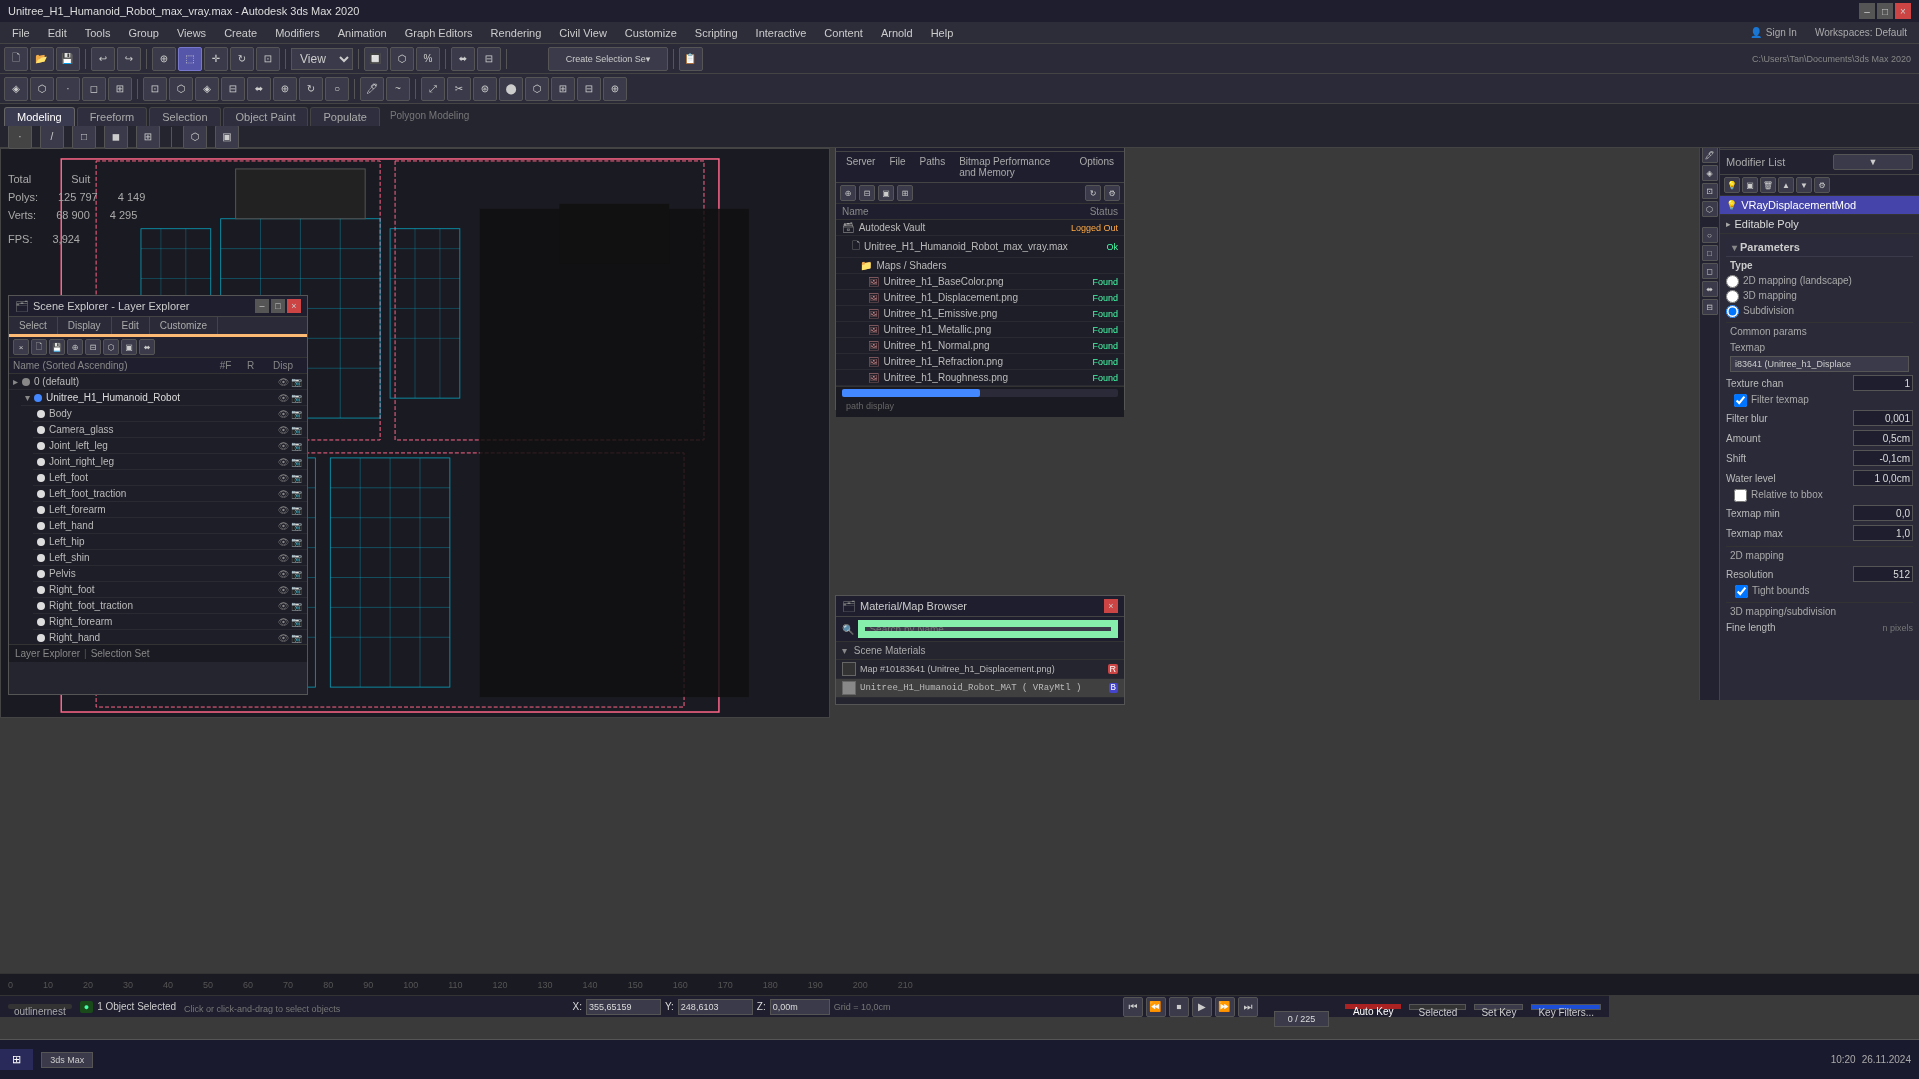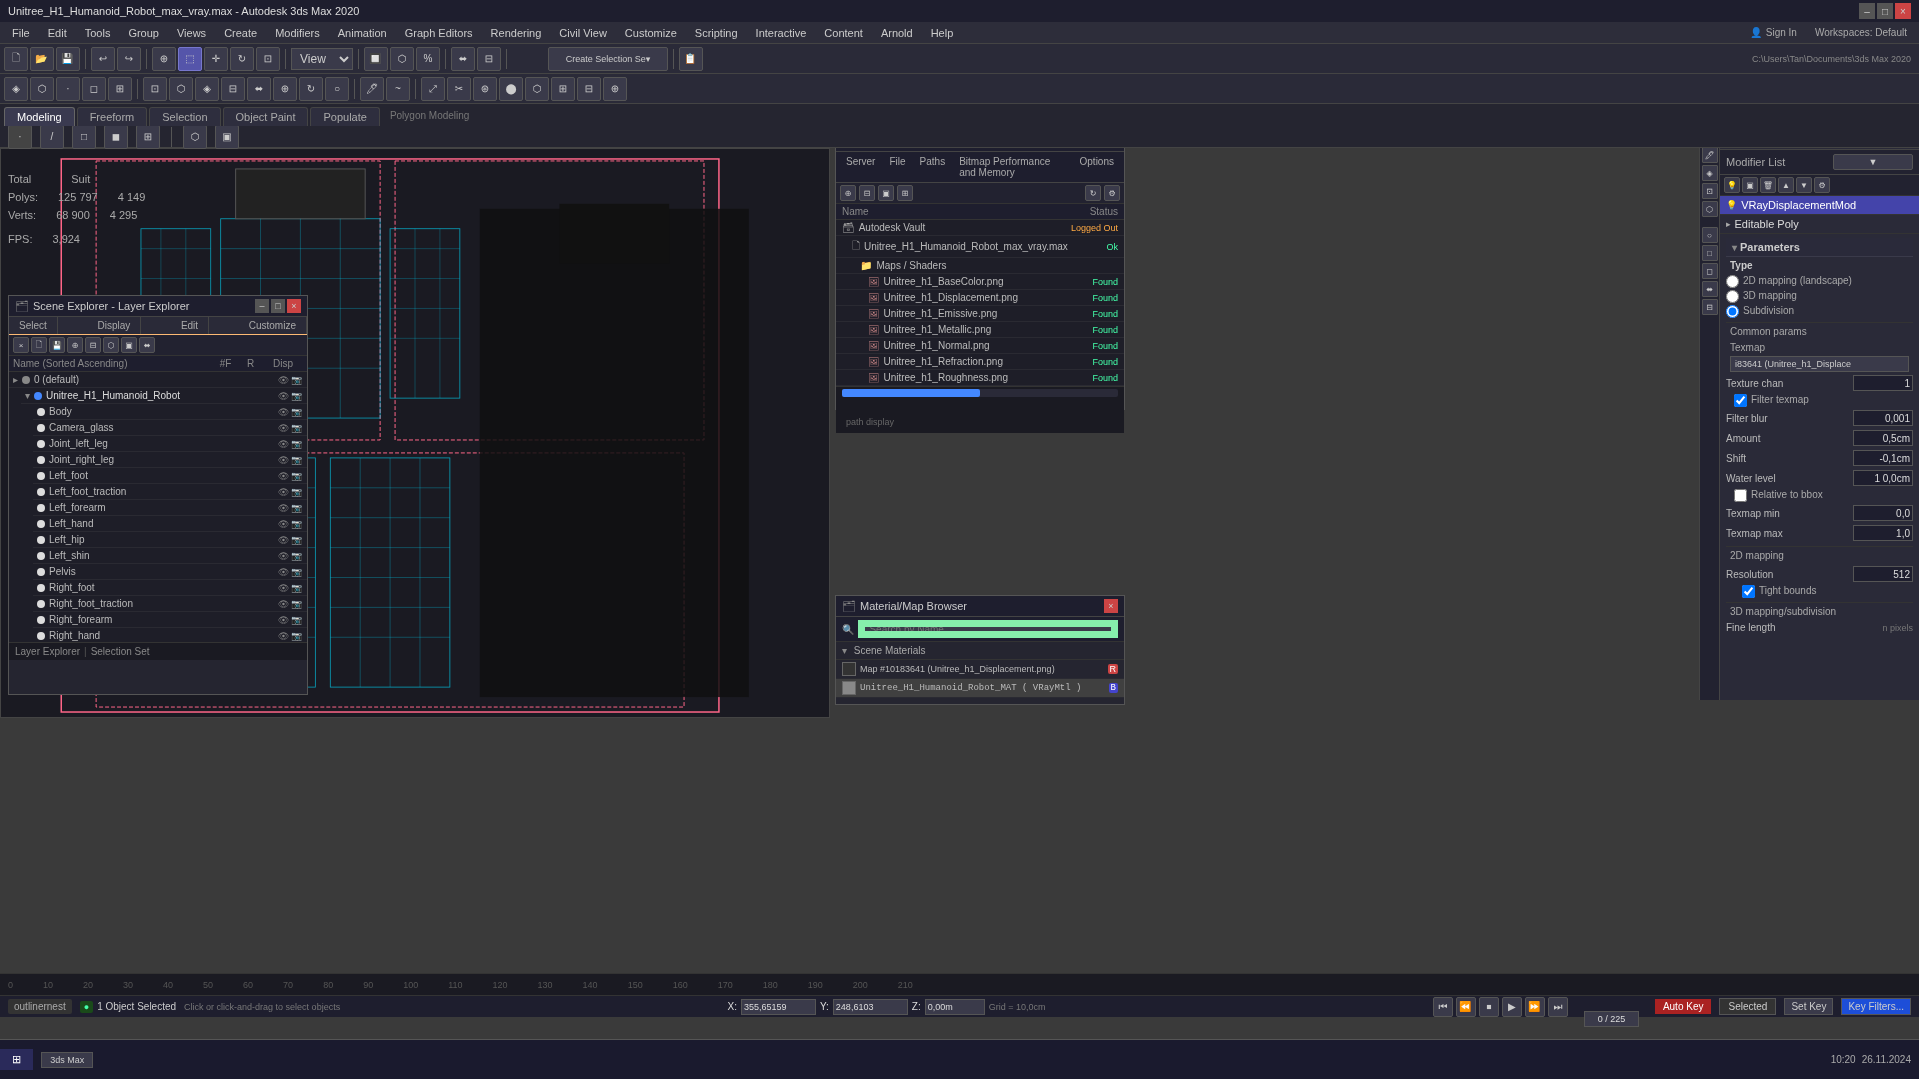--- a/index.html
+++ b/index.html
@@ -322,22 +322,21 @@
       font-size: 9px;
       cursor: pointer;
       display: flex;
       align-items: center;
       justify-content: center;
     }
     .panel-btn.close-btn { background: #c44; }
     .scene-explorer-tabs {
       display: flex;
       background: #2a2a38;
-      border-bottom: 1px solid #fdba74;
-      justify-content: space-between;
+      border-bottom: 3px solid #fdba74;
     }
     .se-tab {
       padding: 3px 10px;
       font-size: 10px;
       color: #aaa;
       cursor: pointer;
       border-right: 1px solid #444;
     }
     .se-toolbar {
       display: flex;
@@ -569,25 +568,24 @@
       align-items: center;
       justify-content: center;
       border-radius: 1px;
     }
 
     
     .statusbar {
       position: absolute;
       bottom: 62px;
       left: 0;
-      width: 1919px;
+      width: 1609px;
       height: 22px;
       background: #1e1e2e;
       display: flex;
-      align-items: center;
       padding: 8px 8px;
       gap: 8px;
       border-top: 1px solid #333;
     }
 
     
     .mod-icons {
       display: flex;
       align-items: center;
       gap: 2px;
@@ -1093,21 +1091,21 @@
     <div class="at-item" style="padding-left:32px">
       <span style="margin-right:4px;color:#c88;font-size:9px">🖼</span>
       <span class="at-item-name">Unitree_h1_Roughness.png</span>
       <span class="at-item-status">Found</span>
     </div>
   </div>
   <div class="at-path-bar">
     <div style="background:#2a2a38;height:8px;border-radius:2px;margin-bottom:2px">
         <div style="background:#4488ff;width:50%;height:100%;border-radius:2px"></div>
       </div>
-    <div style="background:#1a1a22;height:16px;margin-top:18px;padding:2px 4px;font-size:9px;color:#666">path display</div>
+    <div style="background:#1a1a22;height:16px;margin-top:2px;padding:2px 4px;font-size:9px;color:#666">path display</div>
   </div>
 </div>
 
 <div class="material-browser">
   <div class="panel-titlebar">
     <span style="font-size:11px;color:#888">🗂</span>
     <span style="flex:1;margin-left:4px">Material/Map Browser</span>
     <div class="panel-titlebar-btns">
       <button class="panel-btn close-btn">×</button>
     </div>
@@ -1213,21 +1211,21 @@
     </div>
     <div class="param-row">
       <span>Texmap max</span>
       <input class="param-input" type="text" value="1,0" style="">
     </div>
     <div style="padding:3px 4px;font-size:10px;color:#aaa;border-top:1px solid #333;margin-top:3px">2D mapping</div>
     <div class="param-row">
       <span>Resolution</span>
       <input class="param-input" type="text" value="512" style="">
     </div>
-    <div class="radio-row" style="margin-left:16px">
+    <div class="radio-row" style="margin-left:9px">
       <input type="checkbox" checked="" style="">
       <span>Tight bounds</span>
     </div>
     <div style="padding:3px 4px;font-size:10px;color:#aaa;border-top:1px solid #333;margin-top:3px">3D mapping/subdivision</div>
     <div class="param-row">
       <span>Fine length</span>
       <span style="font-size:9px;color:#777">n pixels</span>
     </div>
   </div>
 </div>

